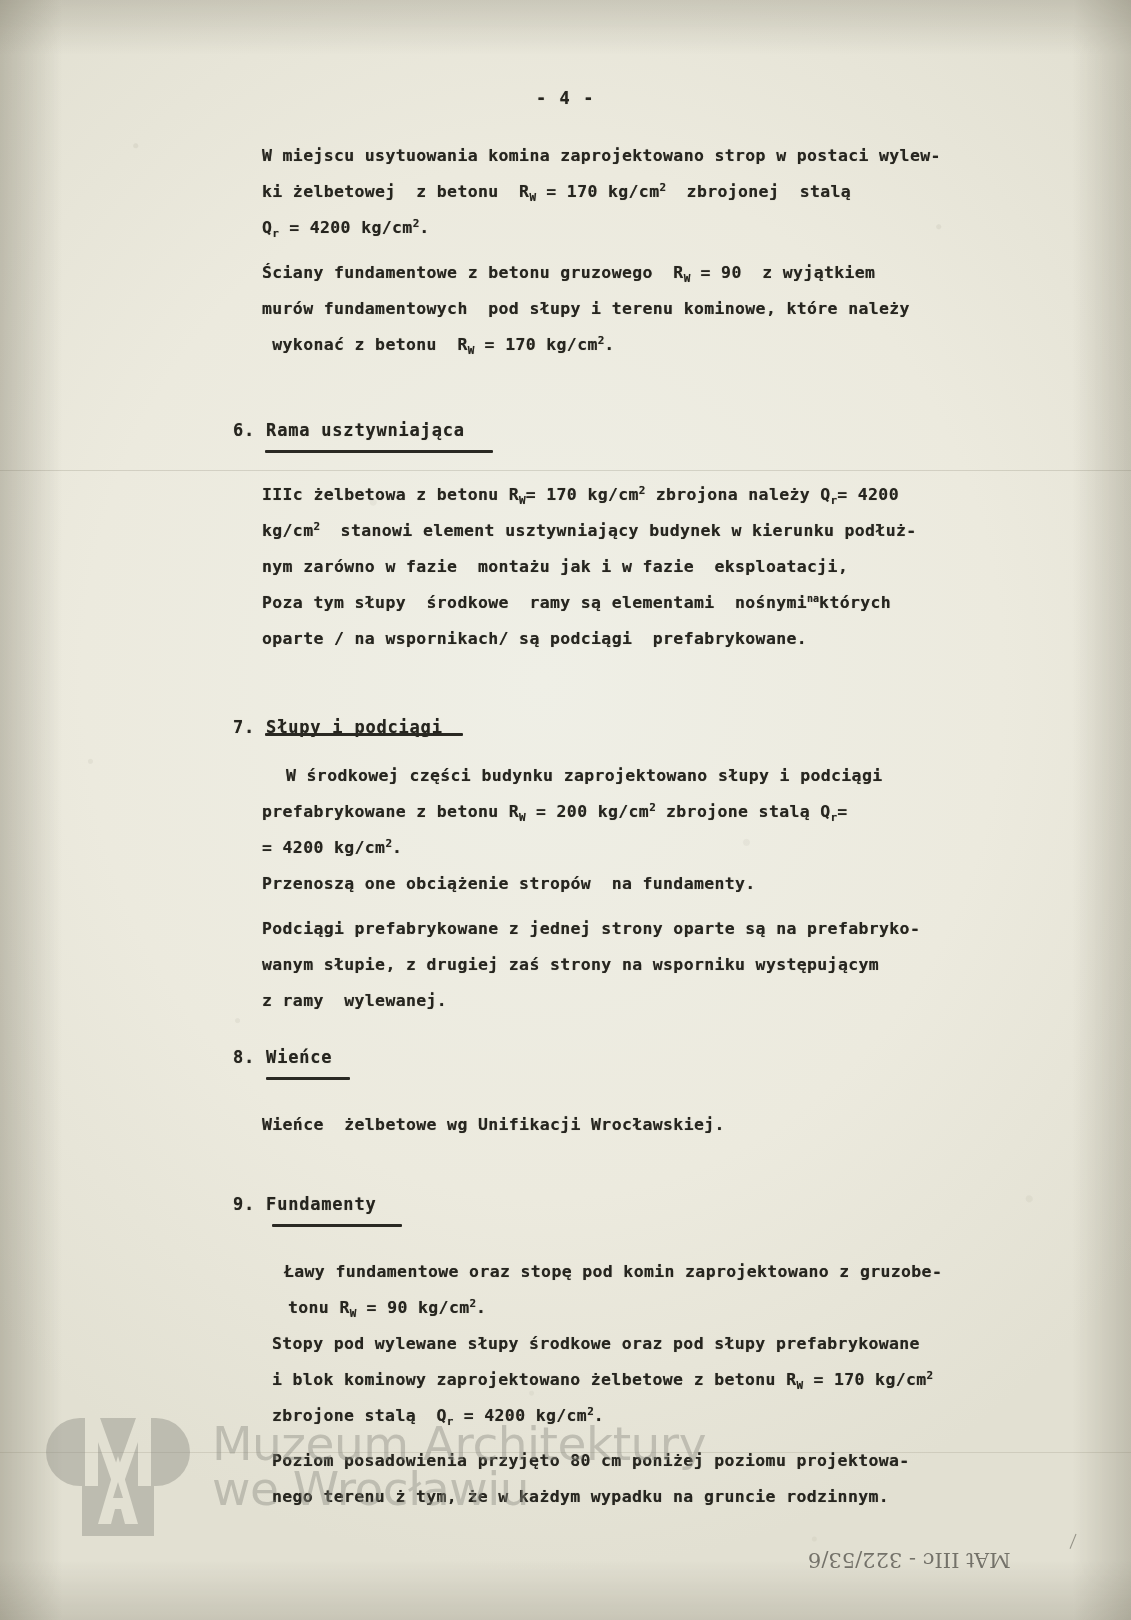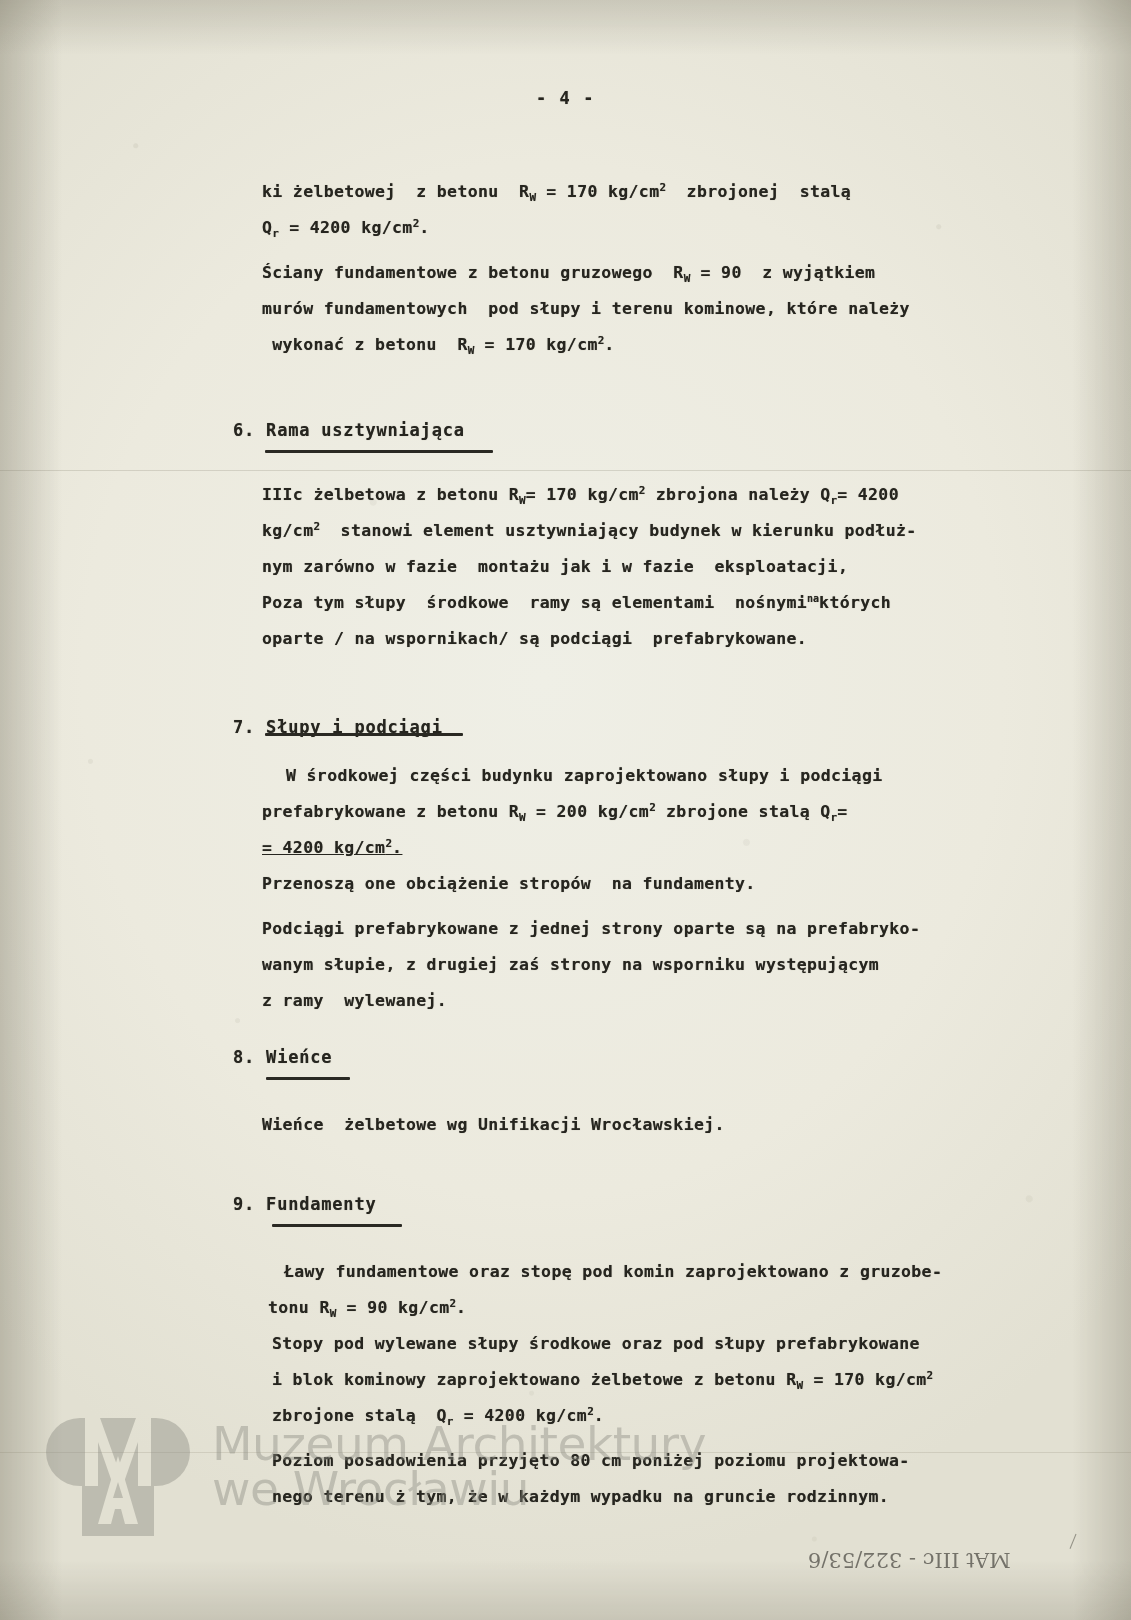--- a/index.html
+++ b/index.html
@@ -156,20 +156,21 @@
 
 <div class="page">
 
   <div class="grain"></div>
   <div class="edge-shade"></div>
   <div class="fold"></div>
   <div class="fold f2"></div>
 
   <div class="ink pageno">- 4 -</div>
 
+  <div class="ink line" style="top:146px;">W miejscu usytuowania komina zaprojektowano strop w postaci wylew-</div>
 
   <div class="ink line" style="top:182px;"><span>ki żelbetowej  z betonu  R</span><sub class="sbs">W</sub><span> = 170 kg/cm</span><sup class="exp">2</sup><span>  zbrojonej  stalą</span></div>
 
   <div class="ink line" style="top:218px;"><span>Q</span><sub class="sbs">r</sub><span> = 4200 kg/cm</span><sup class="exp">2</sup><span>.</span></div>
 
   <div class="ink line" style="top:263px;"><span>Ściany fundamentowe z betonu gruzowego  R</span><sub class="sbs">W</sub><span> = 90  z wyjątkiem</span></div>
 
   <div class="ink line" style="top:299px;">murów fundamentowych  pod słupy i terenu kominowe, które należy</div>
 
   <div class="ink line" style="top:335px;"><span> wykonać z betonu  R</span><sub class="sbs">W</sub><span> = 170 kg/cm</span><sup class="exp">2</sup><span>.</span></div>
@@ -187,39 +188,39 @@
 
   <div class="ink line" style="top:629px;">oparte / na wspornikach/ są podciągi  prefabrykowane.</div>
 
   <div class="ink heading" style="top:702px;margin-top:15px;">7. Słupy i podciągi</div>
   <div class="hdr-underline" style="left:265px; top:733px; width:198px;"></div>
 
   <div class="ink line" style="top:766px;margin-left:24px;">W środkowej części budynku zaprojektowano słupy i podciągi</div>
 
   <div class="ink line" style="top:802px;"><span>prefabrykowane z betonu R</span><sub class="sbs">W</sub><span> = 200 kg/cm</span><sup class="exp">2</sup><span> zbrojone stalą Q</span><sub class="sbs">r</sub><span>=</span></div>
 
-  <div class="ink line" style="top:838px;text-decoration:underline;"><span>= 4200 kg/cm</span><sup class="exp">2</sup><span>.</span></div>
+  <div class="ink line" style="top:838px;"><span>= 4200 kg/cm</span><sup class="exp">2</sup><span>.</span></div>
 
   <div class="ink line" style="top:874px;">Przenoszą one obciążenie stropów  na fundamenty.</div>
 
   <div class="ink line" style="top:919px;">Podciągi prefabrykowane z jednej strony oparte są na prefabryko-</div>
   <div class="ink line" style="top:955px;">wanym słupie, z drugiej zaś strony na wsporniku występującym</div>
   <div class="ink line" style="top:991px;">z ramy  wylewanej.</div>
 
   <div class="ink heading" style="top:1047px;">8. Wieńce</div>
   <div class="hdr-underline" style="left:266px; top:1077px; width:84px;"></div>
 
   <div class="ink line" style="top:1115px;">Wieńce  żelbetowe wg Unifikacji Wrocławskiej.</div>
 
   <div class="ink heading" style="top:1194px;">9. Fundamenty</div>
   <div class="hdr-underline" style="left:272px; top:1224px; width:130px;"></div>
 
   <div class="ink line" style="top:1262px; left:284px;text-align:right;">Ławy fundamentowe oraz stopę pod komin zaprojektowano z gruzobe-</div>
 
-  <div class="ink line" style="top:1298px; left:268px;"><span>tonu R</span><sub class="sbs">W</sub><span> = 90 kg/cm</span><sup class="exp">2</sup><span>.</span></div>
+  <div class="ink line" style="top:1298px; left:288px;"><span>tonu R</span><sub class="sbs">W</sub><span> = 90 kg/cm</span><sup class="exp">2</sup><span>.</span></div>
 
   <div class="ink line" style="top:1334px; left:272px;">Stopy pod wylewane słupy środkowe oraz pod słupy prefabrykowane</div>
 
   <div class="ink line" style="top:1370px; left:272px;"><span>i blok kominowy zaprojektowano żelbetowe z betonu R</span><sub class="sbs">W</sub><span> = 170 kg/cm</span><sup class="exp">2</sup></div>
 
   <div class="ink line" style="top:1406px; left:272px;"><span>zbrojone stalą  Q</span><sub class="sbs">r</sub><span> = 4200 kg/cm</span><sup class="exp">2</sup><span>.</span></div>
 
   <div class="ink line" style="top:1451px; left:272px;">Poziom posadowienia przyjęto 80 cm poniżej poziomu projektowa-</div>
   <div class="ink line" style="top:1487px; left:272px;">nego terenu ż tym, że w każdym wypadku na gruncie rodzinnym.</div>
 

